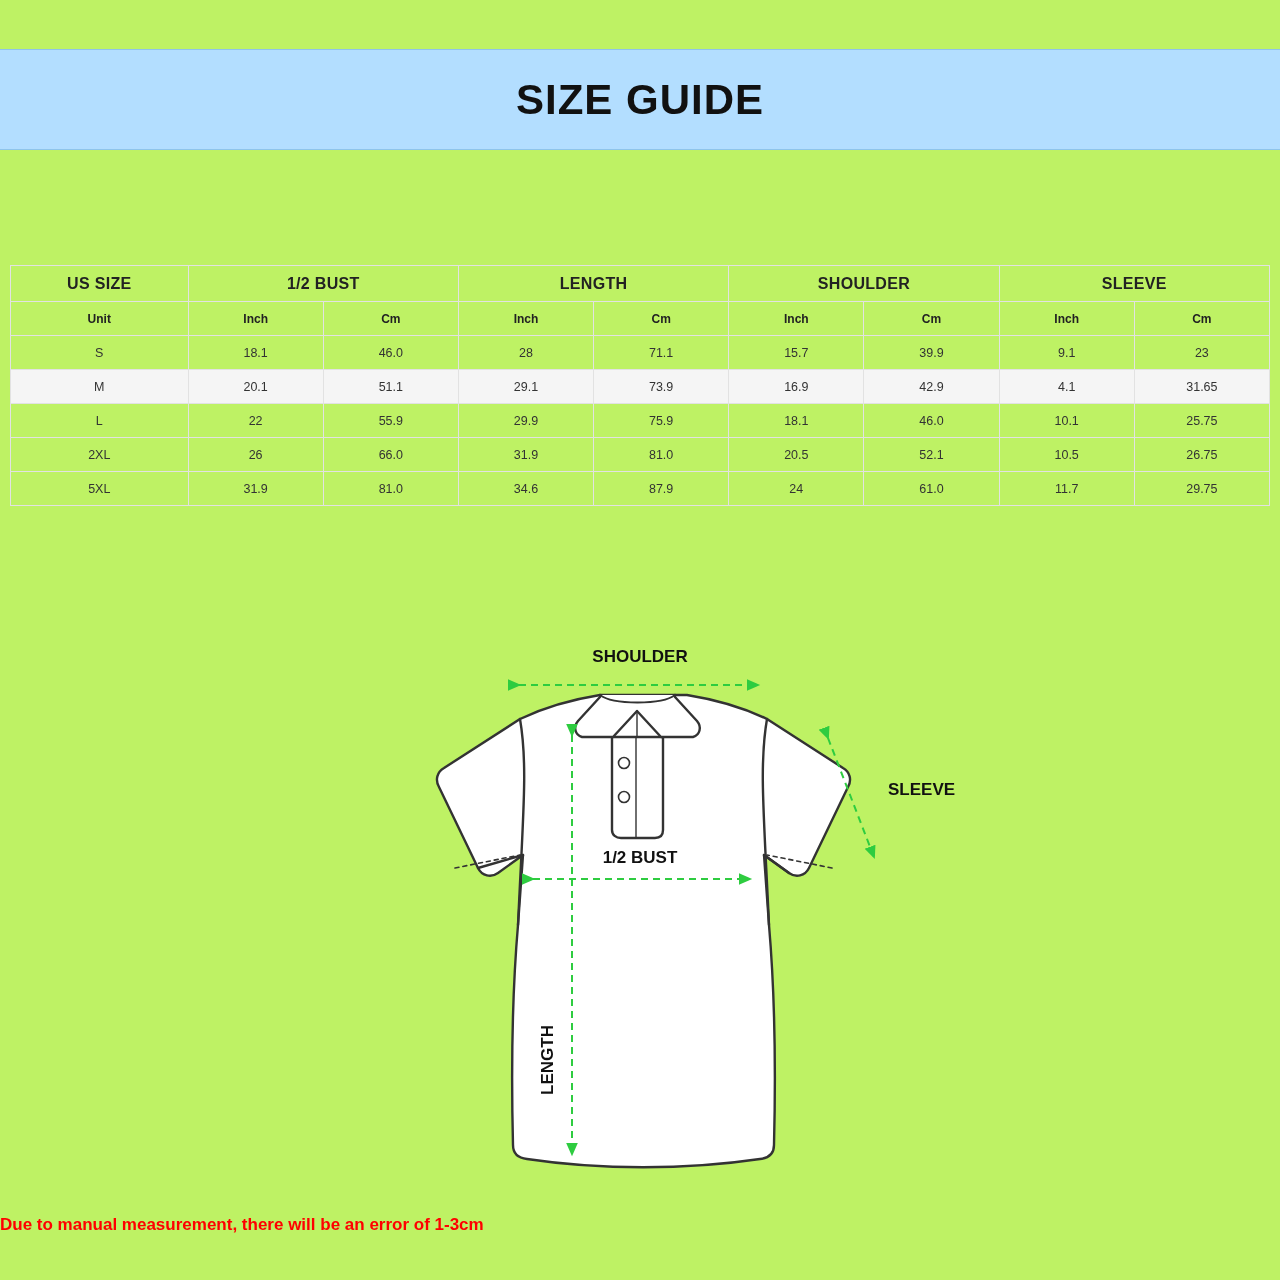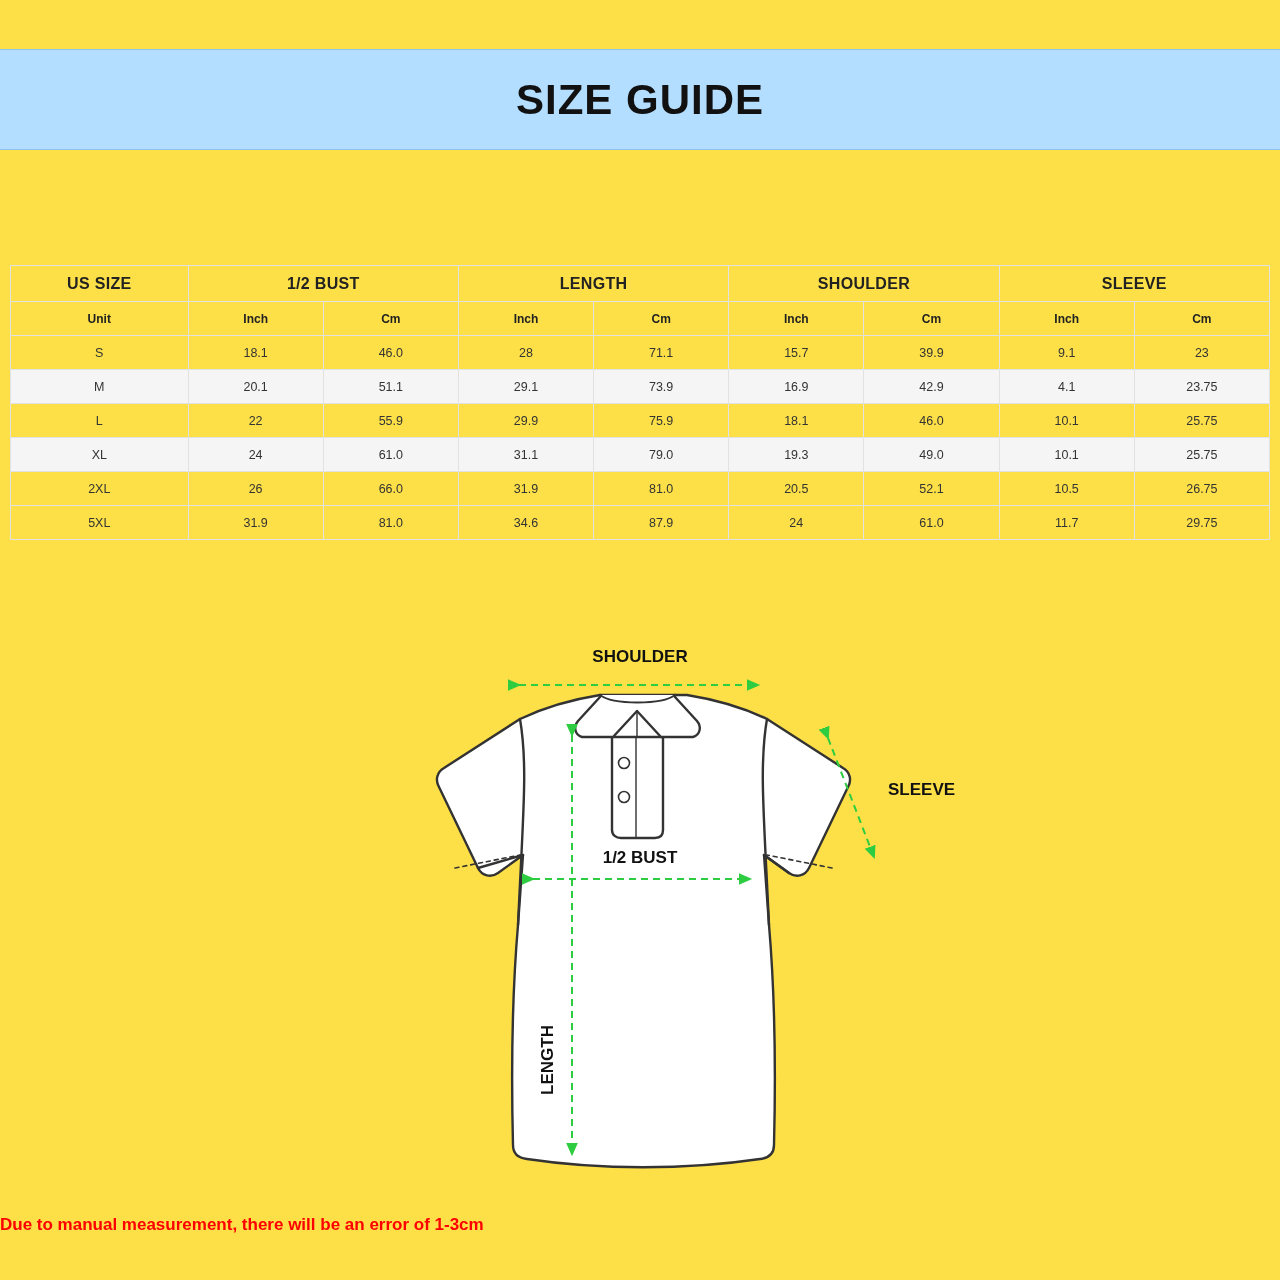--- a/index.html
+++ b/index.html
@@ -6,21 +6,21 @@
   html, body {
     margin: 0; padding: 0;
     width: 1280px; height: 1280px;
     background: #ffffff;
     font-family: "Liberation Sans", sans-serif;
   }
   .page {
     position: relative;
     width: 1280px; height: 1280px;
     overflow: hidden;
-    background: #fde047;
+    background: #bef264;
   }
 
   
   .banner {
     position: absolute;
     left: 0; top: 49px;
     width: 1280px; height: 101px;
     background: #b3deff;
     border-top: 1px solid #8fc4ea;
     border-bottom: 1px solid #8fc4ea;
@@ -152,46 +152,35 @@
 
         <tr class="alt">
           <td>M</td>
           <td>20.1</td>
           <td>51.1</td>
           <td>29.1</td>
           <td>73.9</td>
           <td>16.9</td>
           <td>42.9</td>
           <td>4.1</td>
-          <td>23.75</td>
+          <td>31.65</td>
         </tr>
 
         <tr>
           <td>L</td>
           <td>22</td>
           <td>55.9</td>
           <td>29.9</td>
           <td>75.9</td>
           <td>18.1</td>
           <td>46.0</td>
           <td>10.1</td>
           <td>25.75</td>
         </tr>
 
-        <tr class="alt">
-          <td>XL</td>
-          <td>24</td>
-          <td>61.0</td>
-          <td>31.1</td>
-          <td>79.0</td>
-          <td>19.3</td>
-          <td>49.0</td>
-          <td>10.1</td>
-          <td>25.75</td>
-        </tr>
 
         <tr>
           <td>2XL</td>
           <td>26</td>
           <td>66.0</td>
           <td>31.9</td>
           <td>81.0</td>
           <td>20.5</td>
           <td>52.1</td>
           <td>10.5</td>

